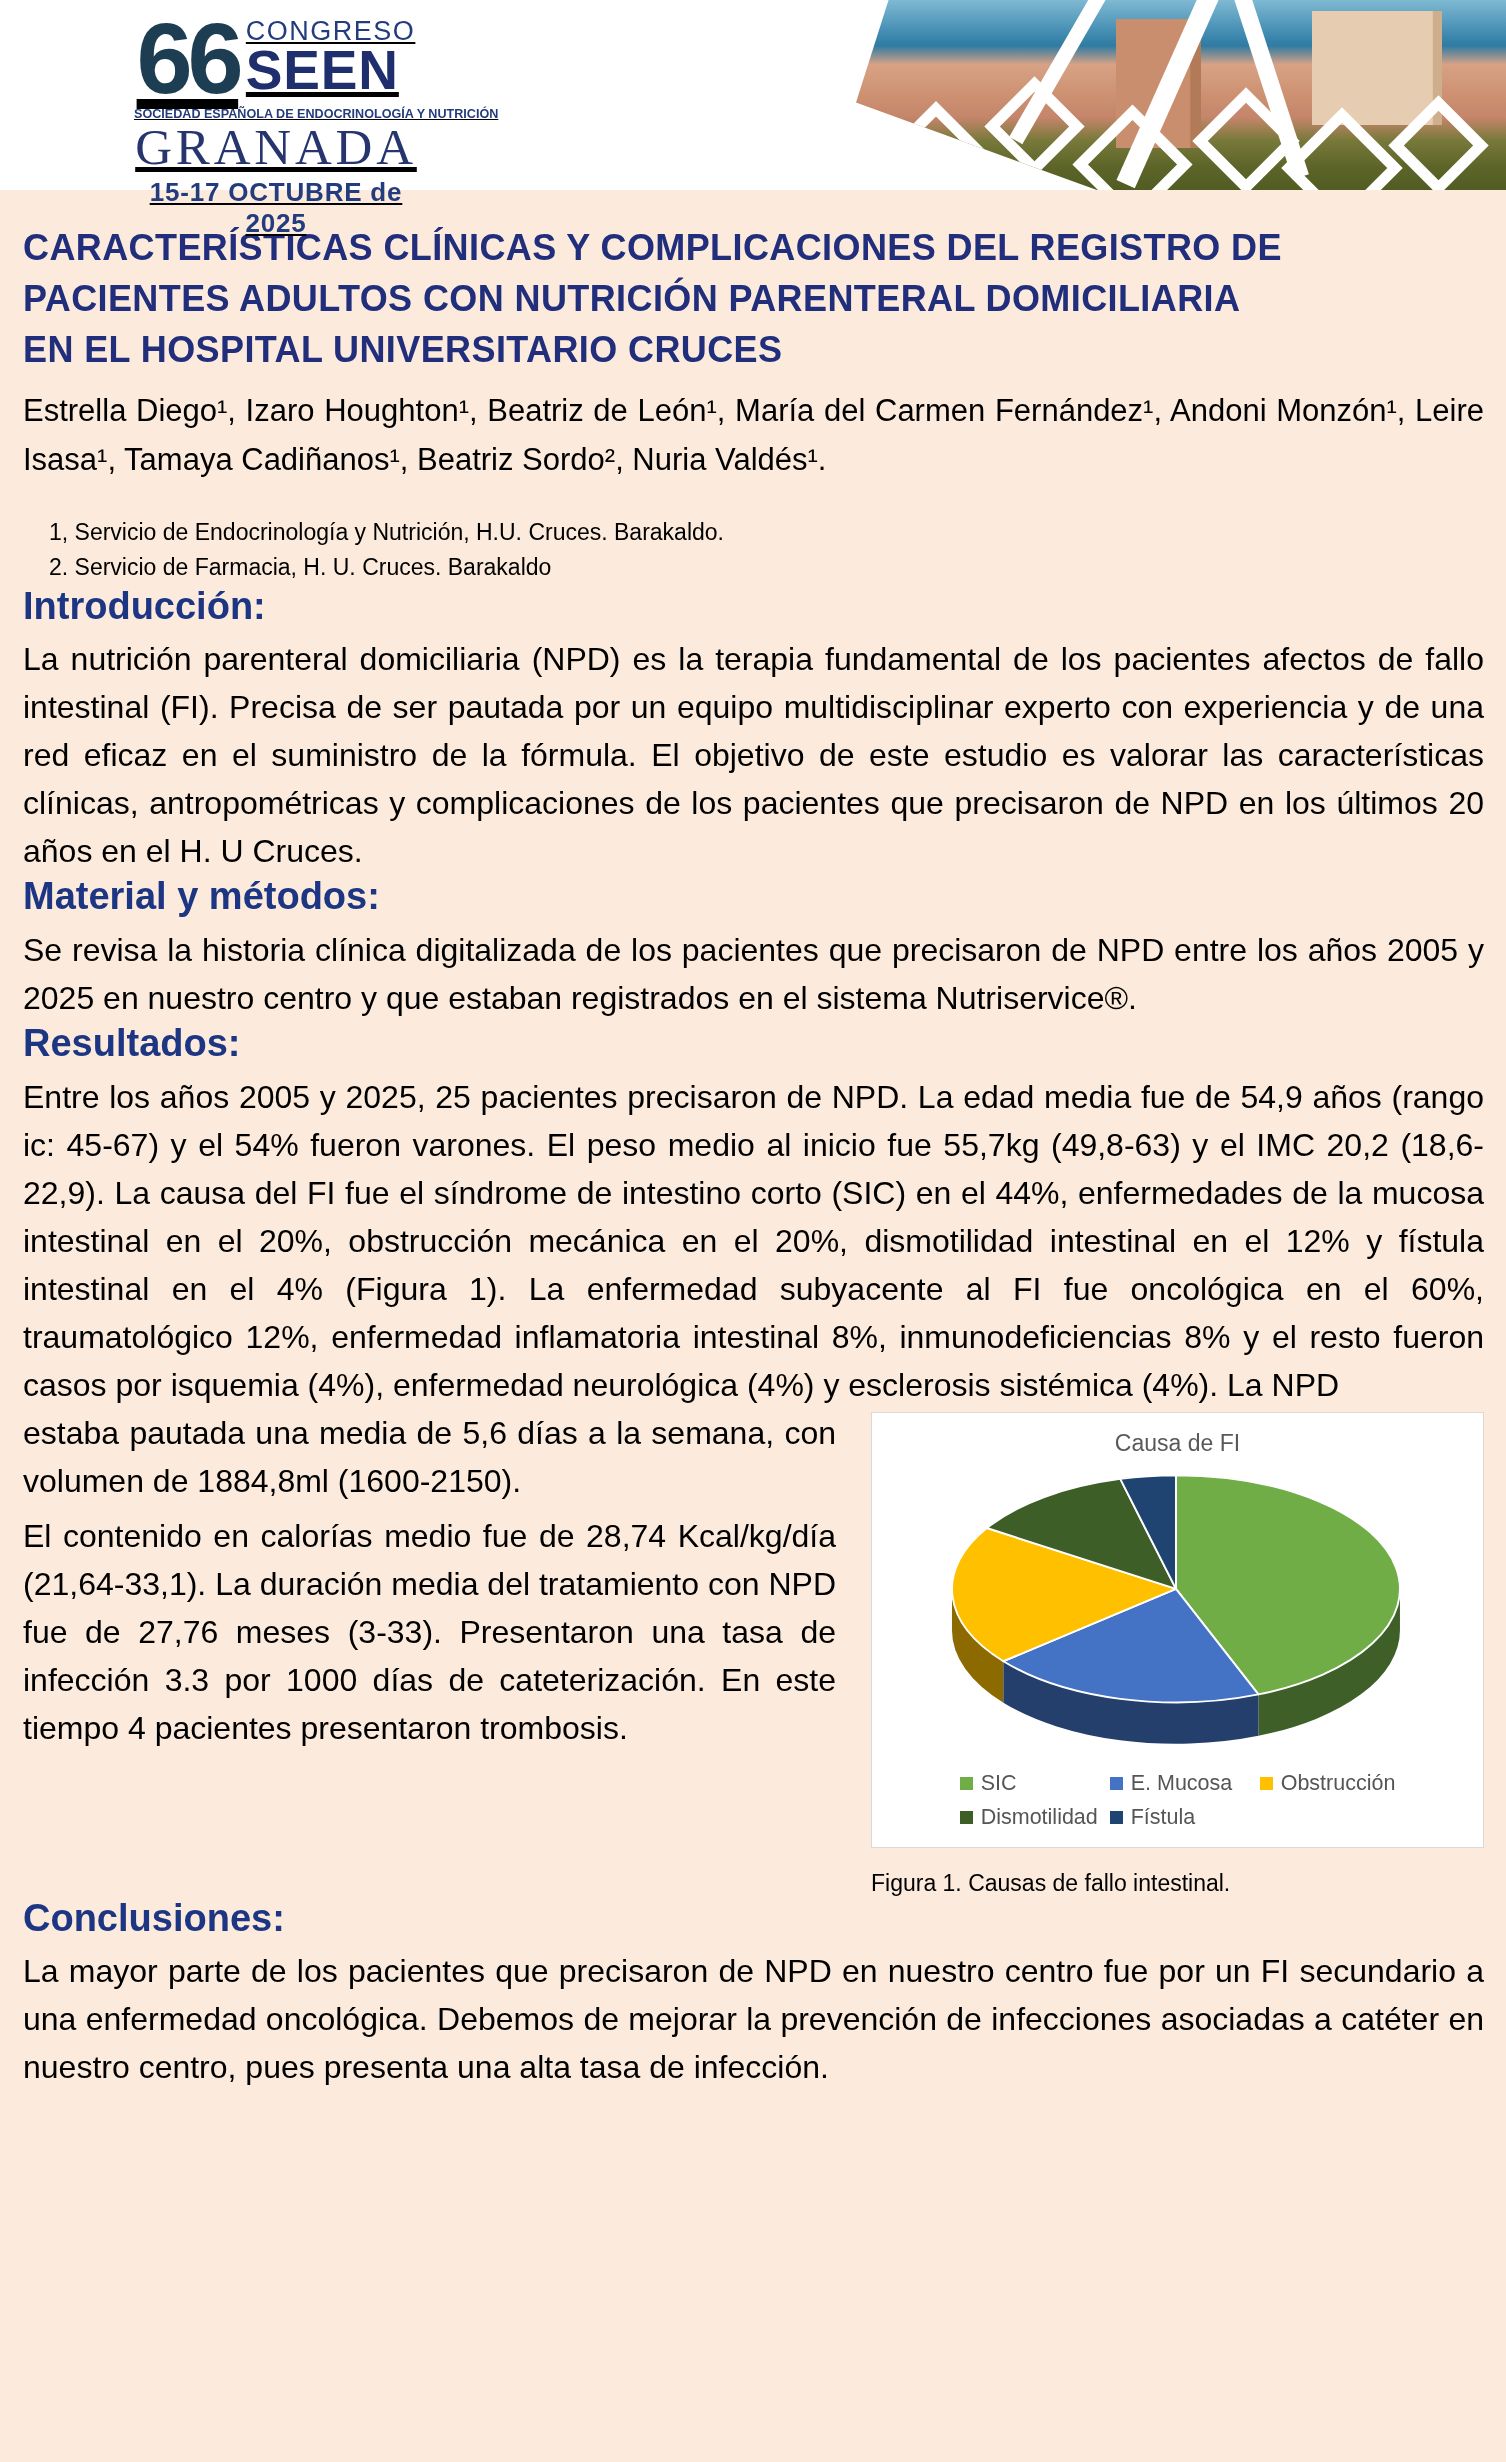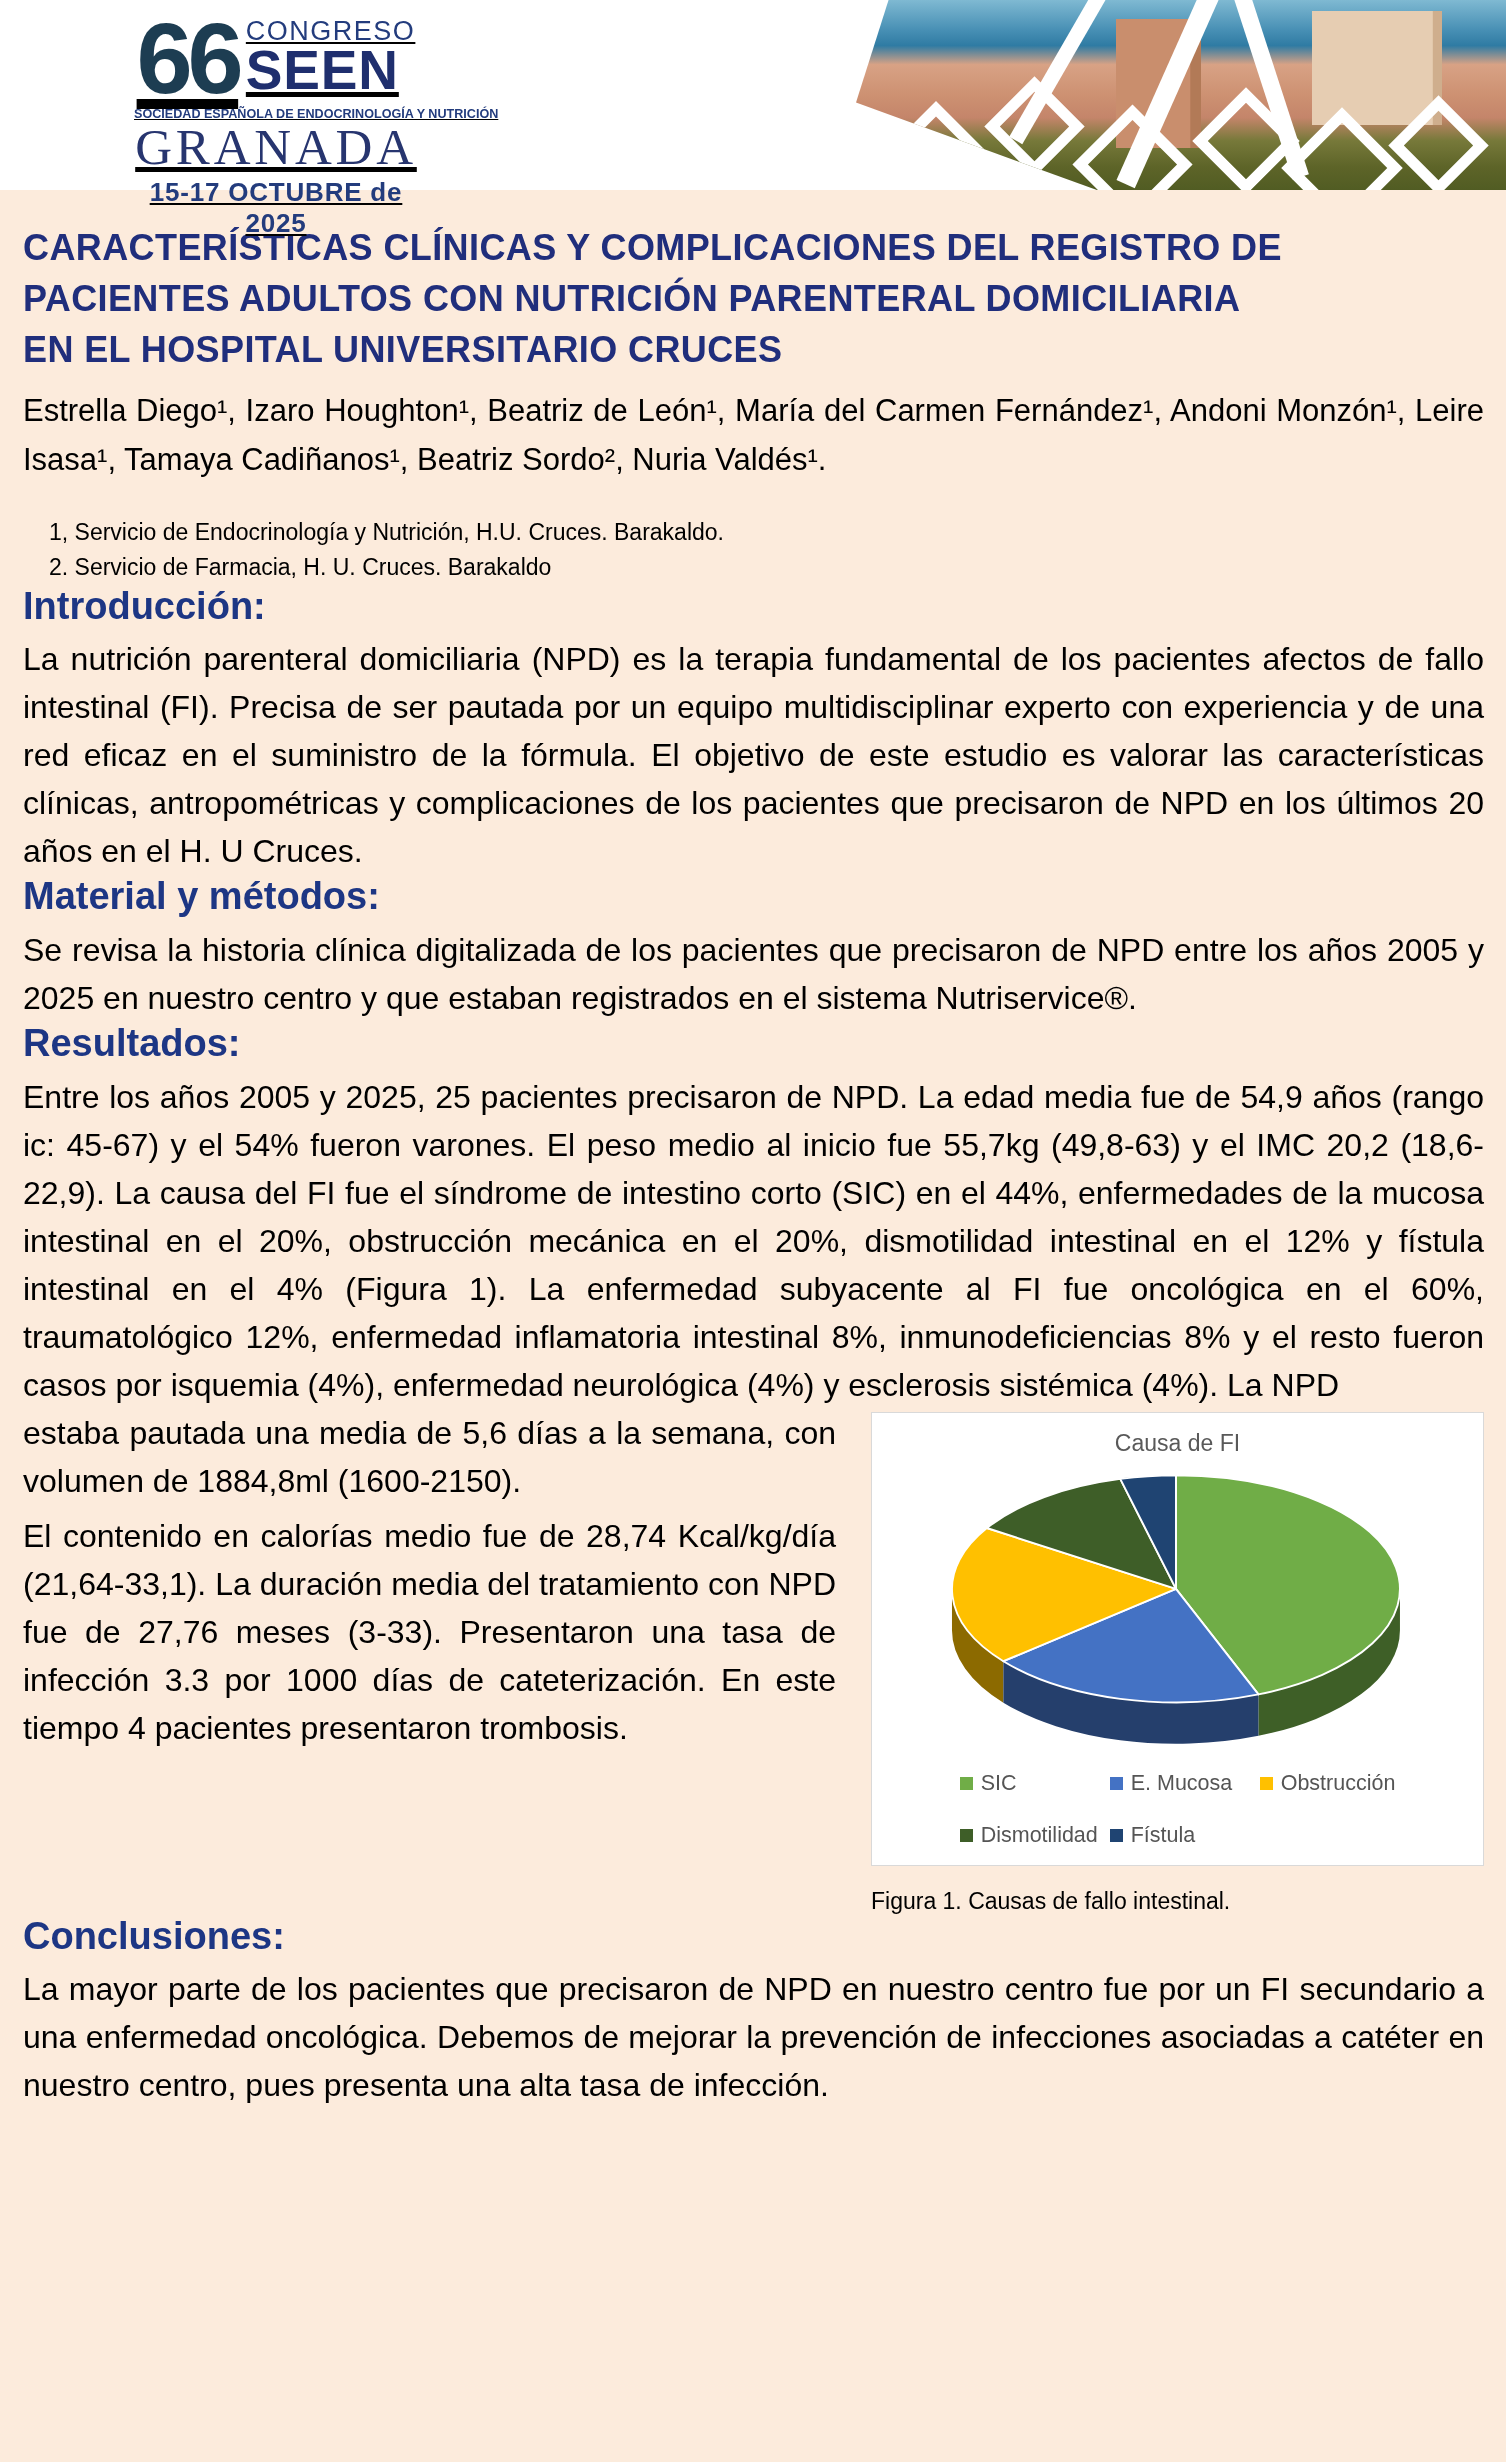--- a/index.html
+++ b/index.html
@@ -60,21 +60,21 @@
   .sec-res{margin-top:35px;}
   .sec-conc{margin-top:34px;clear:both;}
   p.body{font-size:32px;line-height:48px;text-align:justify;margin:7.7px 0 0 0;}
 
   
   figure.fig1{float:right;width:613px;margin:3.1px 0 0 35px;}
   .chart-box{background:#ffffff;border:1.5px solid #d9d9d9;padding:10.7px 14px 12.3px 14px;}
   .chart-title{font-size:23px;color:#595959;text-align:center;margin-top:6.1px;}
   .chart-svg-holder{margin-top:3.1px;}
   .chart-svg-holder svg{display:block;width:100%;height:auto;}
-  .chart-legend{margin:4.6px 0 4.6px 74px;display:grid;grid-template-columns:150px 150px auto;row-gap:27px;}
+  .chart-legend{margin:4.6px 0 4.6px 74px;display:grid;grid-template-columns:150px 150px auto;row-gap:9px;}
   .legend-item{display:flex;align-items:center;font-size:21.5px;color:#555555;white-space:nowrap;}
   .legend-item .swatch{display:inline-block;width:13px;height:13px;margin-right:7.7px;flex:0 0 auto;}
   figcaption{font-size:23px;color:#000;margin-top:21.5px;text-align:left;}
 </style>
 </head>
 <body>
 
 <div class="header">
   <div class="seen-logo">
     <div class="logo-row">

